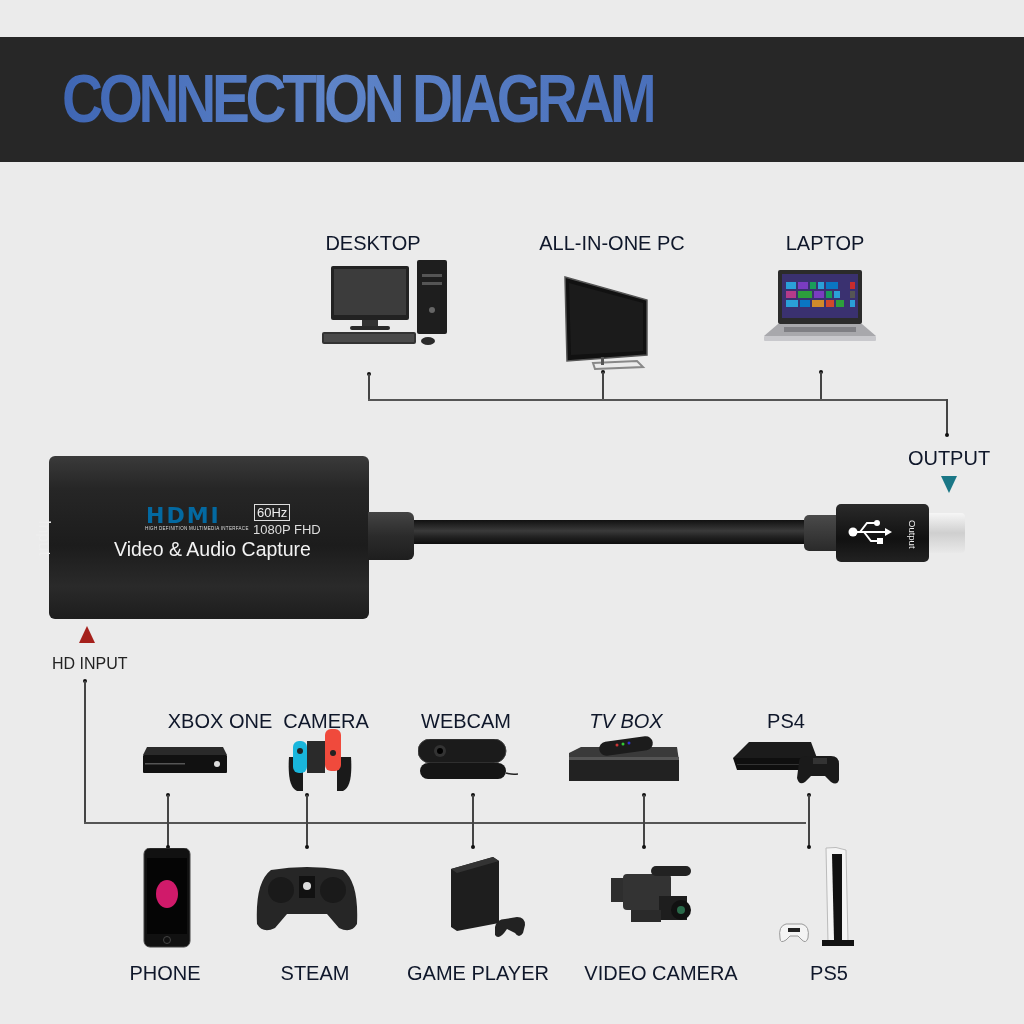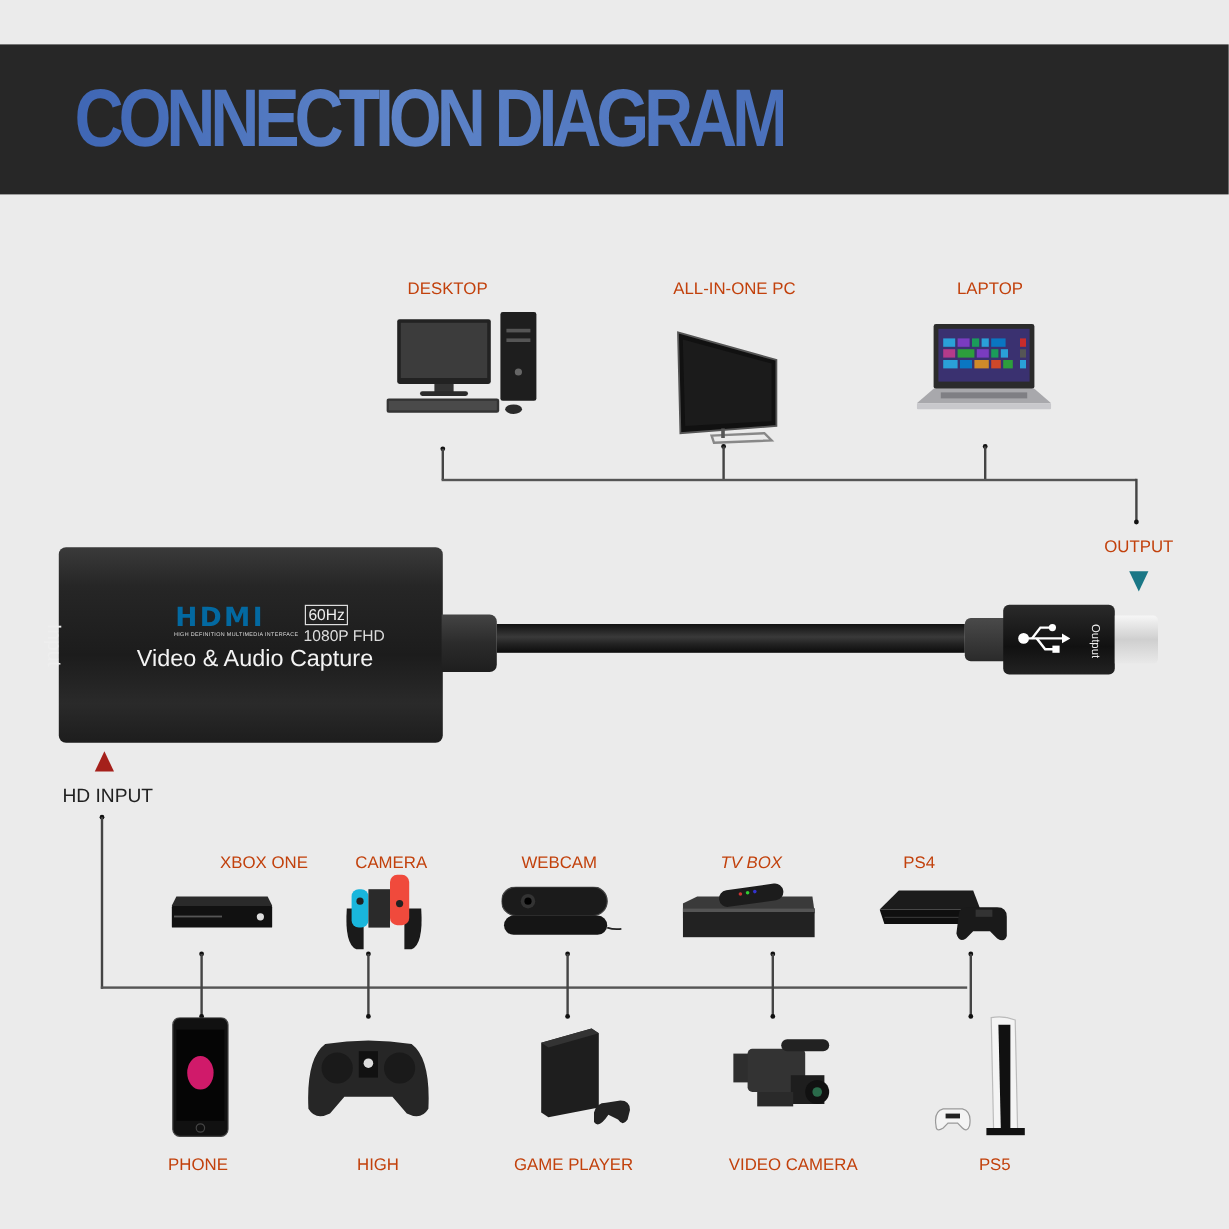--- a/index.html
+++ b/index.html
@@ -1,21 +1,21 @@
 <!DOCTYPE html>
 <html><head>
 <meta charset="utf-8">
 <style>
   html, body { margin:0; padding:0; }
   body { width:1024px; height:1024px; background:#ebebeb; position:relative; overflow:hidden; font-family:"Liberation Sans", sans-serif; color:#222; }
   .abs { position:absolute; }
   .header { left:0; top:37px; width:1024px; height:125px; background:#272727; }
   .header-title { left:62px; top:64px; font-family:"Liberation Sans", sans-serif; font-weight:bold; font-size:66px; letter-spacing:-5px; line-height:1; color:#4c72bb; transform:scaleX(0.86) scaleY(1.03); transform-origin:left top; white-space:nowrap;
     background:linear-gradient(90deg,#3f66b4 0%,#5e84c8 45%,#4a70bb 100%); -webkit-background-clip:text; background-clip:text; -webkit-text-fill-color:transparent; }
-  .label { font-size:14px; color:#c2410c; white-space:nowrap; text-align:center; transform:translateX(-50%); }
+  .label { font-size:20px; color:#0f172a; white-space:nowrap; text-align:center; transform:translateX(-50%); }
   .hline { background:#555; height:1.5px; }
   .vline { background:#444; width:1.5px; }
   .dot { width:4px; height:4px; background:#111; border-radius:50%; transform:translate(-50%,-50%); }
   
   .capture-body { left:49px; top:456px; width:320px; height:163px; border-radius:6px;
     background:linear-gradient(180deg,#3a3a3a 0%,#262626 20%,#1c1c1c 55%,#2a2a2a 80%,#1d1d1d 100%); }
   .capture-neck { left:368px; top:512px; width:46px; height:48px; border-radius:0 6px 6px 0; background:linear-gradient(180deg,#444 0%,#2b2b2b 50%,#1e1e1e 100%); }
   .cable { left:414px; top:520px; width:390px; height:24px; background:linear-gradient(180deg,#111 0%,#3a3a3a 45%,#222 70%,#0c0c0c 100%); }
   .usb-neck { left:804px; top:515px; width:34px; height:36px; border-radius:5px 0 0 5px; background:linear-gradient(180deg,#4a4a4a,#2a2a2a); }
   .usb-body { left:836px; top:504px; width:93px; height:58px; border-radius:5px; background:linear-gradient(180deg,#2a2a2a,#111 60%,#222); }
@@ -134,21 +134,21 @@
 <div class="abs arrow-red"></div>
 <div class="abs" style="left:52px; top:655px; font-size:16px; white-space:nowrap;">HD INPUT</div>
 <div class="abs dot" style="left:85px; top:681px;"></div>
 <div class="abs vline" style="left:84px; top:681px; height:143px;"></div>
 <div class="abs hline" style="left:84px; top:822px; width:722px;"></div>
 
 <div class="abs label" style="left:183px; top:710px;margin-left:37px;">XBOX ONE</div>
 <div class="abs label" style="left:326px; top:710px;">CAMERA</div>
 <div class="abs label" style="left:466px; top:710px;">WEBCAM</div>
 <div class="abs label" style="left:626px; top:710px;font-style:italic;">TV BOX</div>
-<div class="abs label" style="left:766px; top:710px;">PS4</div>
+<div class="abs label" style="left:786px; top:710px;">PS4</div>
 
 <div class="abs" style="left:143px; top:743px; width:84px; height:32px;">
   <svg width="84" height="32" viewBox="0 0 84 32">
     <polygon points="4,4 80,4 84,12 0,12" fill="#2a2a2a"></polygon>
     <rect x="0" y="12" width="84" height="18" rx="1" fill="#111"></rect>
     <rect x="2" y="20" width="40" height="1.5" fill="#555"></rect>
     <circle cx="74" cy="21" r="3" fill="#ddd"></circle>
   </svg>
 </div>
 
@@ -259,16 +259,16 @@
   <svg width="80" height="102" viewBox="0 0 80 102">
     <path d="M48,2 Q58,0 68,4 L70,96 L50,96 Z" fill="#f4f4f4" stroke="#bbb"></path>
     <path d="M54,8 L64,8 L64,94 L56,94 Z" fill="#111"></path>
     <rect x="44" y="94" width="32" height="6" fill="#111"></rect>
     <path d="M2,92 Q0,80 8,78 L24,78 Q32,80 30,92 Q28,98 24,94 L20,90 L12,90 L8,94 Q2,98 2,92 Z" fill="#f4f4f4" stroke="#999"></path>
     <rect x="10" y="82" width="12" height="4" fill="#222"></rect>
   </svg>
 </div>
 
 <div class="abs label" style="left:165px; top:962px;">PHONE</div>
-<div class="abs label" style="left:315px; top:962px;">HIGH</div>
+<div class="abs label" style="left:315px; top:962px;">STEAM</div>
 <div class="abs label" style="left:478px; top:962px;">GAME PLAYER</div>
 <div class="abs label" style="left:661px; top:962px;">VIDEO CAMERA</div>
 <div class="abs label" style="left:829px; top:962px;">PS5</div>
 
 </body></html>

